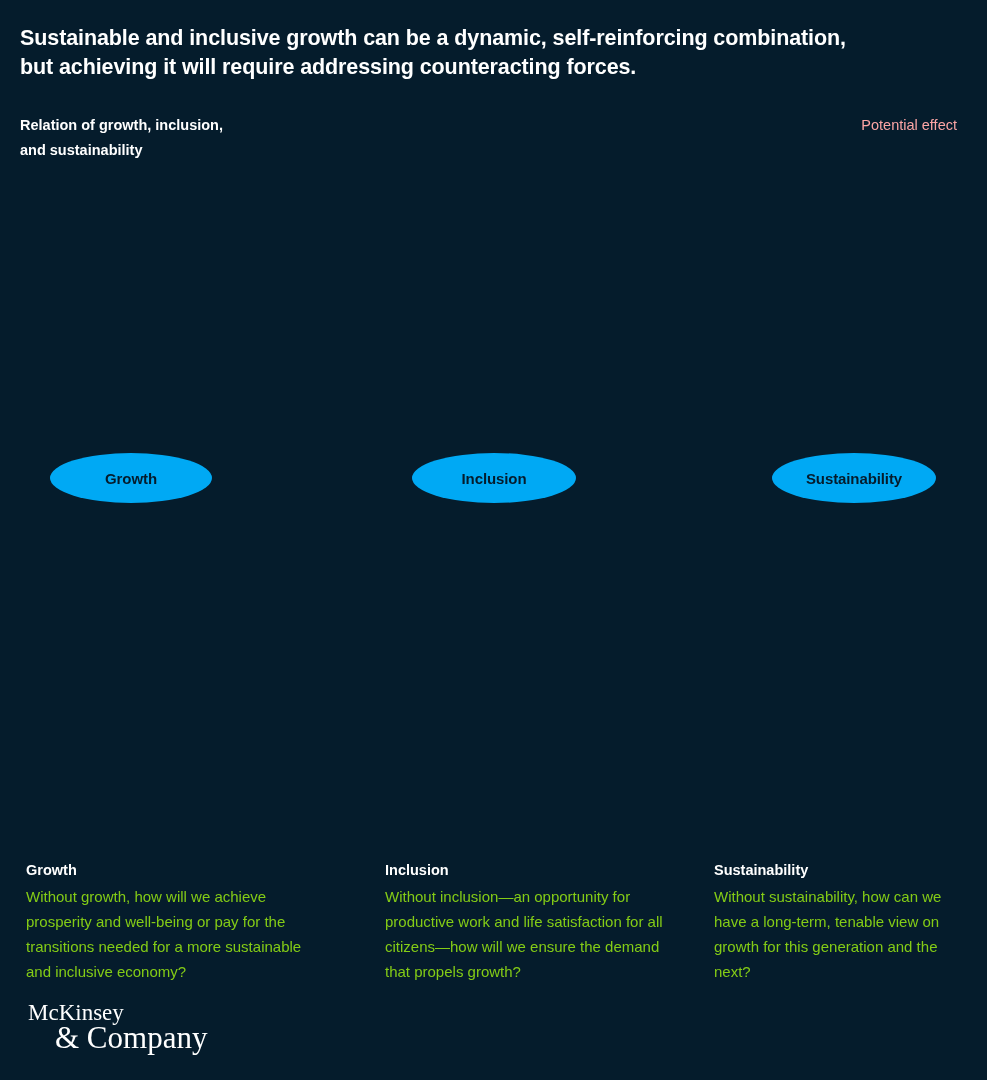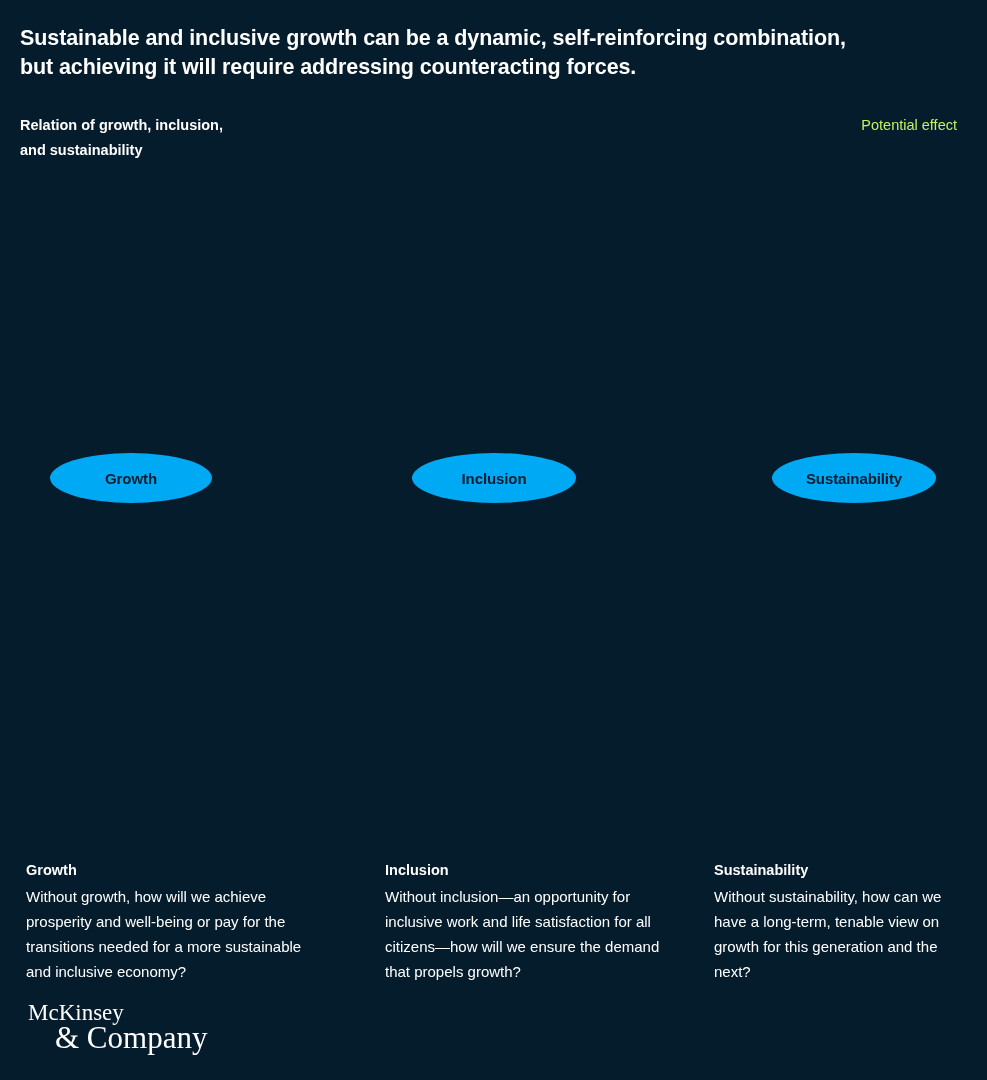--- a/index.html
+++ b/index.html
@@ -60,21 +60,21 @@
     line-height: 25px;
     color: #FFFFFF;
   }
   .sub-right {
     position: absolute;
     right: 10px;
     top: 0;
     font-size: 14.5px;
     font-weight: normal;
     line-height: 25px;
-    color: #bef264;
+    color: #fca5a5;
     white-space: nowrap;
   }
 
   
   .diagram {
     position: absolute;
     left: 0;
     top: 200px;
     width: 987px;
     height: 620px;
@@ -121,21 +121,21 @@
     font-size: 14.5px;
     font-weight: bold;
     line-height: 20px;
     color: #FFFFFF;
     margin: 0 0 4px 0;
   }
   .col-body {
     font-size: 15px;
     font-weight: normal;
     line-height: 25px;
-    color: #ffffff;
+    color: #84cc16;
     margin: 0;
   }
 
   
   .logo {
     position: absolute;
     left: 28px;
     top: 1000px;
     font-family: Liberation Serif, serif;
     color: #FFFFFF;
@@ -183,21 +183,21 @@
 
   <div class="columns">
 
     <div class="col col-0">
       <div class="col-title">Growth</div>
       <div class="col-body">Without growth, how will we achieve prosperity and well-being or pay for the transitions needed for a more sustainable and inclusive economy?</div>
     </div>
 
     <div class="col col-1">
       <div class="col-title">Inclusion</div>
-      <div class="col-body">Without inclusion—an opportunity for inclusive work and life satisfaction for all citizens—how will we ensure the demand that propels growth?</div>
+      <div class="col-body">Without inclusion—an opportunity for productive work and life satisfaction for all citizens—how will we ensure the demand that propels growth?</div>
     </div>
 
     <div class="col col-2">
       <div class="col-title">Sustainability</div>
       <div class="col-body">Without sustainability, how can we have a long-term, tenable view on growth for this generation and the next?</div>
     </div>
 
   </div>
 
   <div class="logo">

